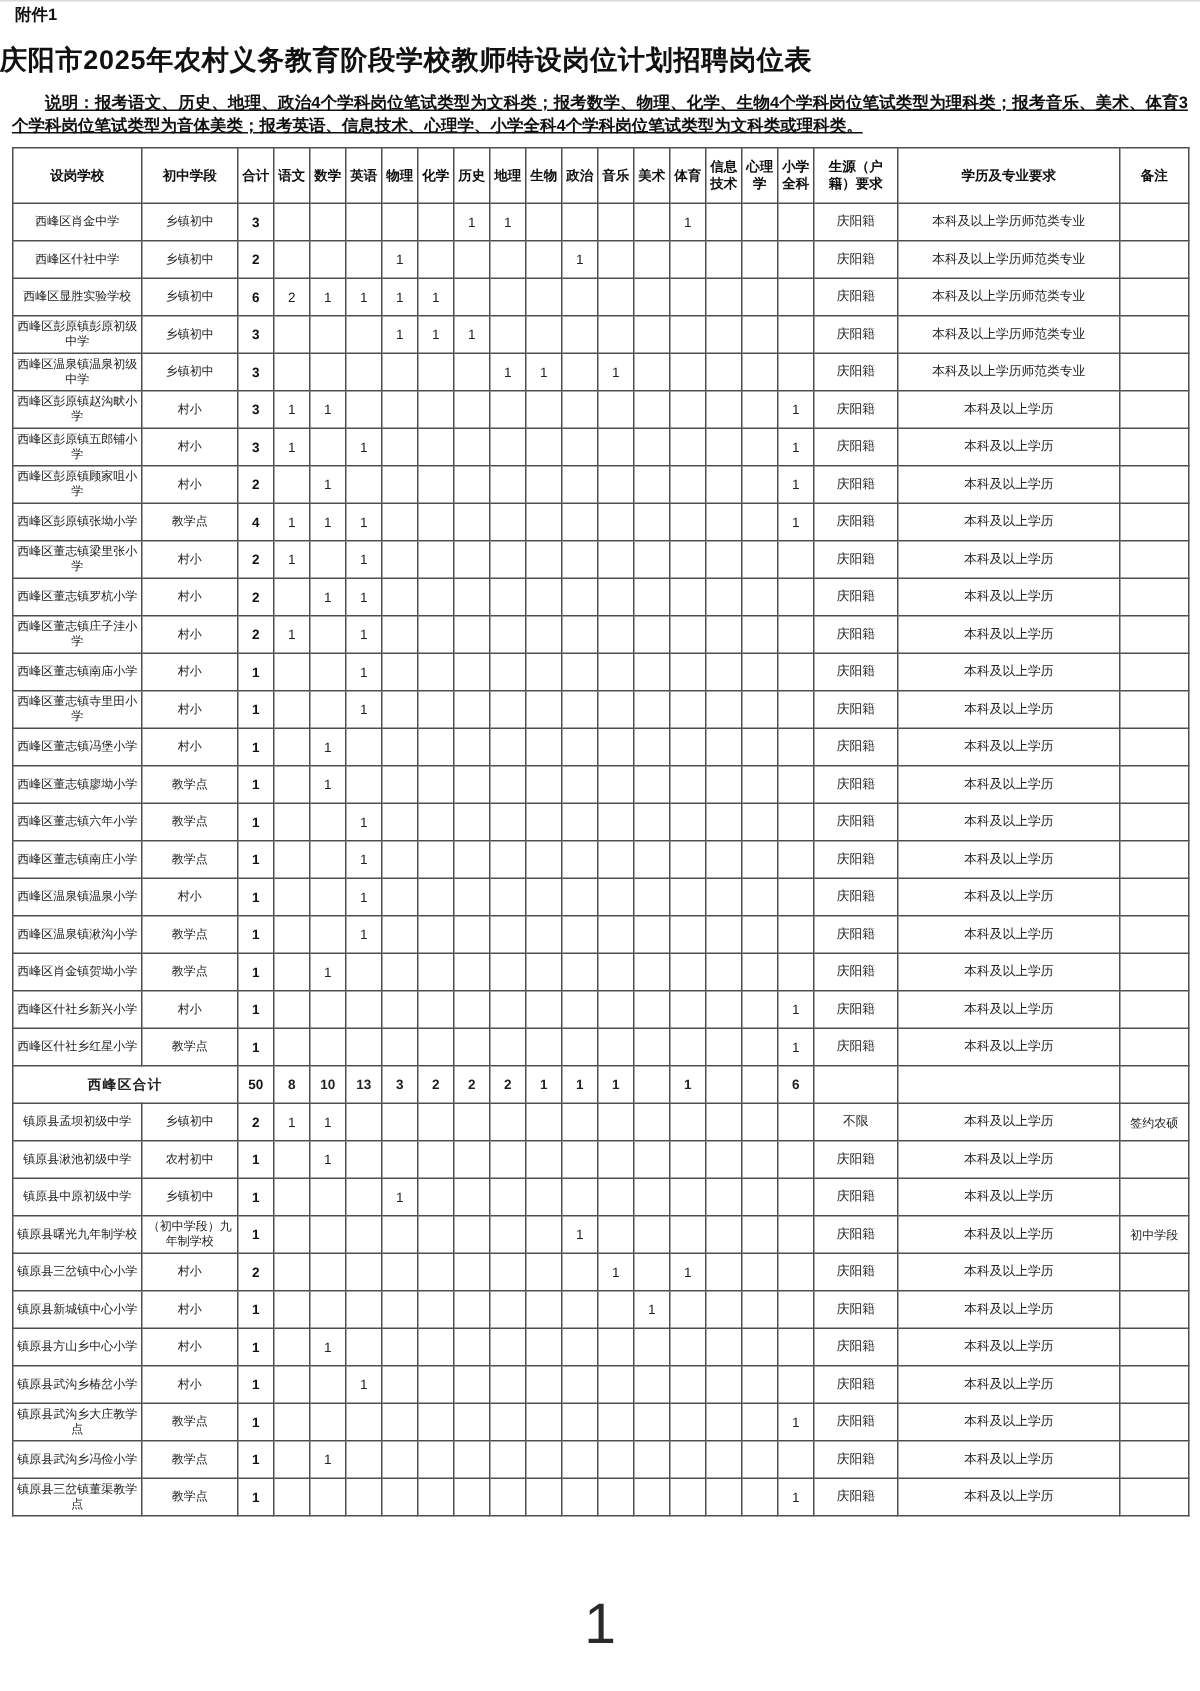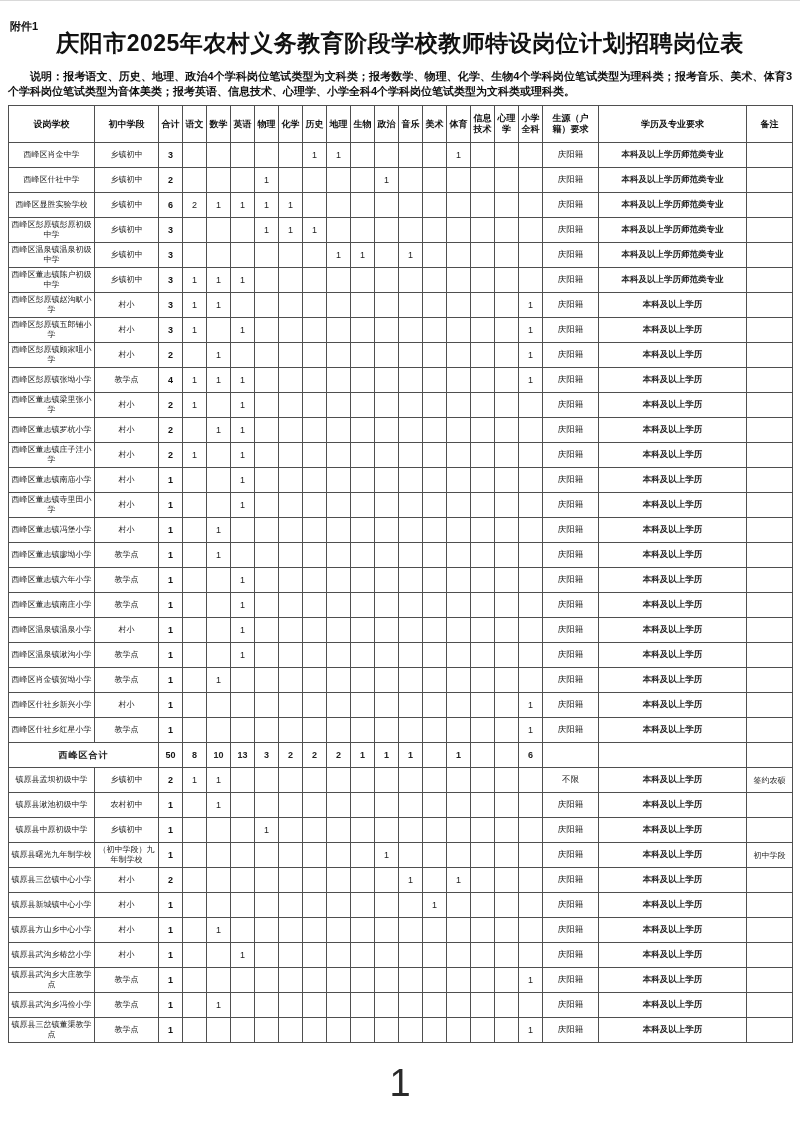--- a/index.html
+++ b/index.html
@@ -2,43 +2,43 @@
 <html><head>
 <meta charset="utf-8">
 <style>
   * { margin:0; padding:0; box-sizing:border-box; }
   html,body { background:#ffffff; }
   body {
     width:800px; height:1127px; position:relative; overflow:hidden;
     font-family:"Liberation Sans","DejaVu Sans",sans-serif; color:#1d1d1d;
   }
   .page { position:absolute; inset:0; background:#fff; border-top:1px solid #d9d9d9; }
-  .attachment { position:absolute; left:10px; top:18px; font-size:11px; font-weight:bold; color:#111; }
-  .doc-title { margin-top:27px; text-align:center; font-size:23px; font-weight:bold; color:#111; letter-spacing:0.5px; }
+  .attachment { position:absolute; left:10px; top:1px; font-size:11px; font-weight:bold; color:#111; }
+  .doc-title { margin-top:27px; text-align:left; font-size:18px; font-weight:bold; color:#111; letter-spacing:0.5px; }
   .doc-note {
     margin:10px 8px 6px 8px; font-size:11px; font-weight:bold; color:#111;
-    line-height:15px; text-indent:2em; text-align:justify;
+    line-height:15px; text-indent:2em; text-align:justify;text-decoration:underline;
   }
   table.roster {
     width:784px; margin:2px 8px 0 8px; border-collapse:collapse; table-layout:fixed;
     background:#fff;
   }
   table.roster th, table.roster td {
     border:1px solid #4f4f4f; text-align:center; vertical-align:middle;
     padding:1px; overflow:hidden;
   }
   table.roster thead tr { height:37px; }
   table.roster tbody tr { height:25px; }
   table.roster th { font-size:9px; font-weight:bold; line-height:11px; color:#111; }
   td.school-cell { font-size:8px; line-height:10px; color:#222; }
   td.school-type-cell { font-size:8px; line-height:10px; color:#222; }
   td.total-cell { font-size:9px; font-weight:bold; color:#111; }
   td.subject-count-cell { font-size:9px; color:#222; }
   td.origin-cell { font-size:8.5px; color:#222;font-family:Liberation Serif, serif; }
-  td.qualification-cell { font-size:8.5px; color:#222;font-weight:bold; }
+  td.qualification-cell { font-size:8.5px; color:#222; }
   td.remark-cell { font-size:8px; color:#222; }
   tr.summary-row { height:31px; }
   tr.summary-row td { font-weight:bold; }
   tr.summary-row td.summary-label { font-size:9px; letter-spacing:1px; }
   .page-number {
     position:absolute; left:50%; top:1062px; transform:translateX(-50%);
     font-size:38px; font-weight:400; color:#2a2a2a; background:transparent;
     line-height:40px;
   }
 </style>
@@ -209,43 +209,20 @@
           <td class="subject-count-cell"></td>
           <td class="subject-count-cell"></td>
           <td class="subject-count-cell"></td>
           <td class="subject-count-cell"></td>
           <td class="subject-count-cell"></td>
           <td class="origin-cell">庆阳籍</td>
           <td class="qualification-cell">本科及以上学历师范类专业</td>
           <td class="remark-cell"></td>
         </tr>
         <tr>
-          <td class="school-cell">西峰区董志镇陈户初级中学</td>
-          <td class="school-type-cell">乡镇初中</td>
-          <td class="total-cell">3</td>
-          <td class="subject-count-cell">1</td>
-          <td class="subject-count-cell">1</td>
-          <td class="subject-count-cell">1</td>
-          <td class="subject-count-cell"></td>
-          <td class="subject-count-cell"></td>
-          <td class="subject-count-cell"></td>
-          <td class="subject-count-cell"></td>
-          <td class="subject-count-cell"></td>
-          <td class="subject-count-cell"></td>
-          <td class="subject-count-cell"></td>
-          <td class="subject-count-cell"></td>
-          <td class="subject-count-cell"></td>
-          <td class="subject-count-cell"></td>
-          <td class="subject-count-cell"></td>
-          <td class="subject-count-cell"></td>
-          <td class="origin-cell">庆阳籍</td>
-          <td class="qualification-cell">本科及以上学历师范类专业</td>
-          <td class="remark-cell"></td>
-        </tr>
-        <tr>
           <td class="school-cell">西峰区彭原镇赵沟畎小学</td>
           <td class="school-type-cell">村小</td>
           <td class="total-cell">3</td>
           <td class="subject-count-cell">1</td>
           <td class="subject-count-cell">1</td>
           <td class="subject-count-cell"></td>
           <td class="subject-count-cell"></td>
           <td class="subject-count-cell"></td>
           <td class="subject-count-cell"></td>
           <td class="subject-count-cell"></td>

